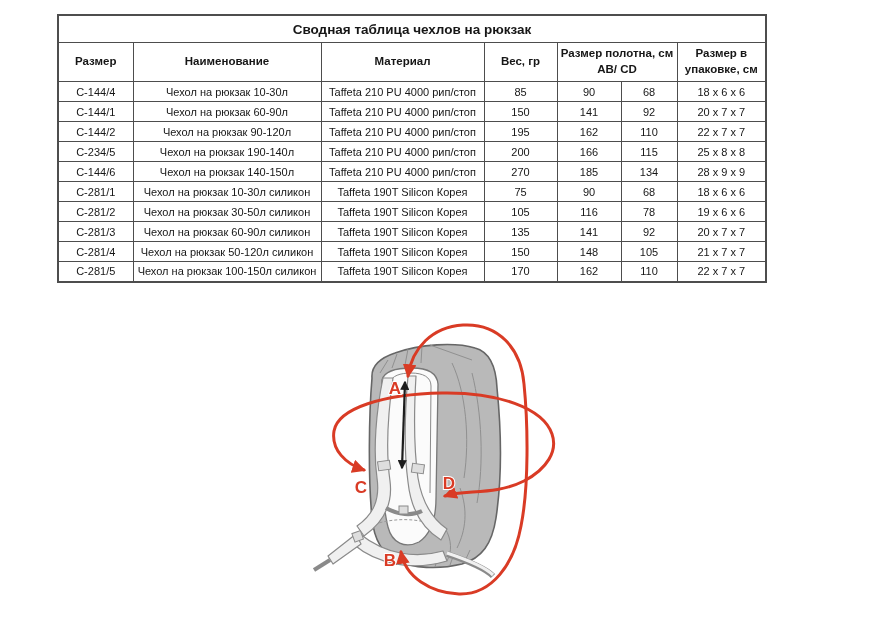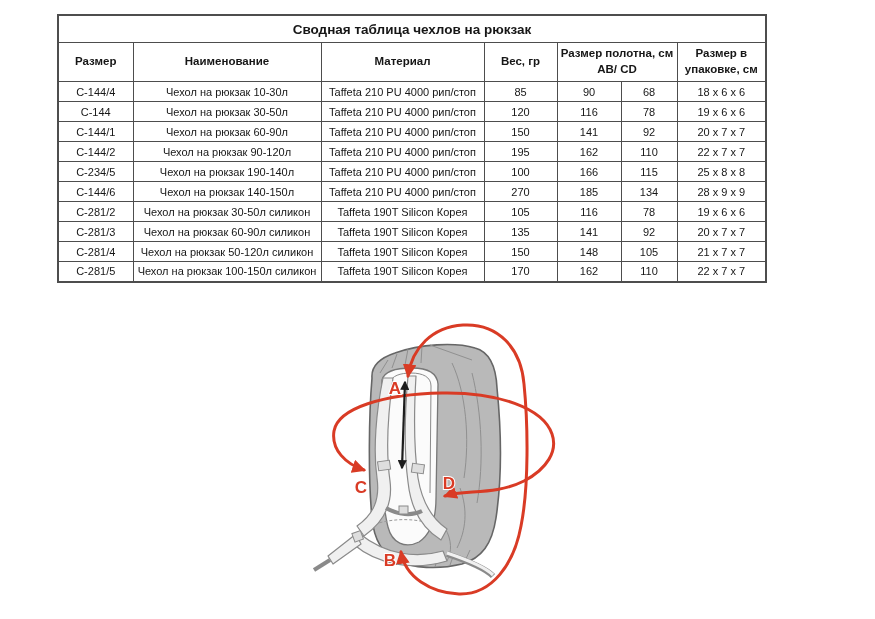--- a/index.html
+++ b/index.html
@@ -70,29 +70,20 @@
     <tr>
       <td>С-144/4</td>
       <td>Чехол на рюкзак 10-30л</td>
       <td>Taffeta 210 PU 4000 рип/стоп</td>
       <td>85</td>
       <td>90</td>
       <td>68</td>
       <td>18 x 6 x 6</td>
     </tr>
 
-    <tr>
-      <td>С-144</td>
-      <td>Чехол на рюкзак 30-50л</td>
-      <td>Taffeta 210 PU 4000 рип/стоп</td>
-      <td>120</td>
-      <td>116</td>
-      <td>78</td>
-      <td>19 x 6 x 6</td>
-    </tr>
 
     <tr>
       <td>С-144/1</td>
       <td>Чехол на рюкзак 60-90л</td>
       <td>Taffeta 210 PU 4000 рип/стоп</td>
       <td>150</td>
       <td>141</td>
       <td>92</td>
       <td>20 x 7 x 7</td>
     </tr>
@@ -104,36 +95,45 @@
       <td>195</td>
       <td>162</td>
       <td>110</td>
       <td>22 x 7 x 7</td>
     </tr>
 
     <tr>
       <td>С-234/5</td>
       <td>Чехол на рюкзак 190-140л</td>
       <td>Taffeta 210 PU 4000 рип/стоп</td>
-      <td>100</td>
+      <td>200</td>
       <td>166</td>
       <td>115</td>
       <td>25 x 8 x 8</td>
     </tr>
 
     <tr>
       <td>С-144/6</td>
       <td>Чехол на рюкзак 140-150л</td>
       <td>Taffeta 210 PU 4000 рип/стоп</td>
       <td>270</td>
       <td>185</td>
       <td>134</td>
       <td>28 x 9 x 9</td>
     </tr>
 
+    <tr>
+      <td>С-281/1</td>
+      <td>Чехол на рюкзак 10-30л силикон</td>
+      <td>Taffeta 190T Silicon Корея</td>
+      <td>75</td>
+      <td>90</td>
+      <td>68</td>
+      <td>18 x 6 x 6</td>
+    </tr>
 
     <tr>
       <td>С-281/2</td>
       <td>Чехол на рюкзак 30-50л силикон</td>
       <td>Taffeta 190T Silicon Корея</td>
       <td>105</td>
       <td>116</td>
       <td>78</td>
       <td>19 x 6 x 6</td>
     </tr>

